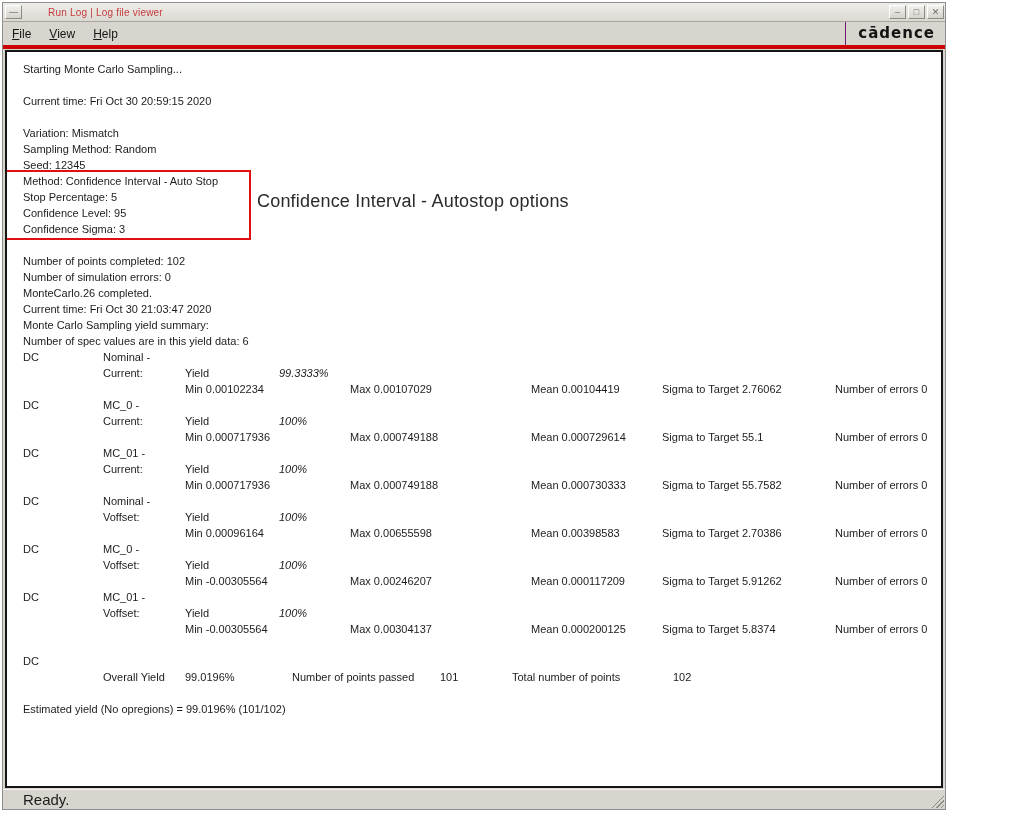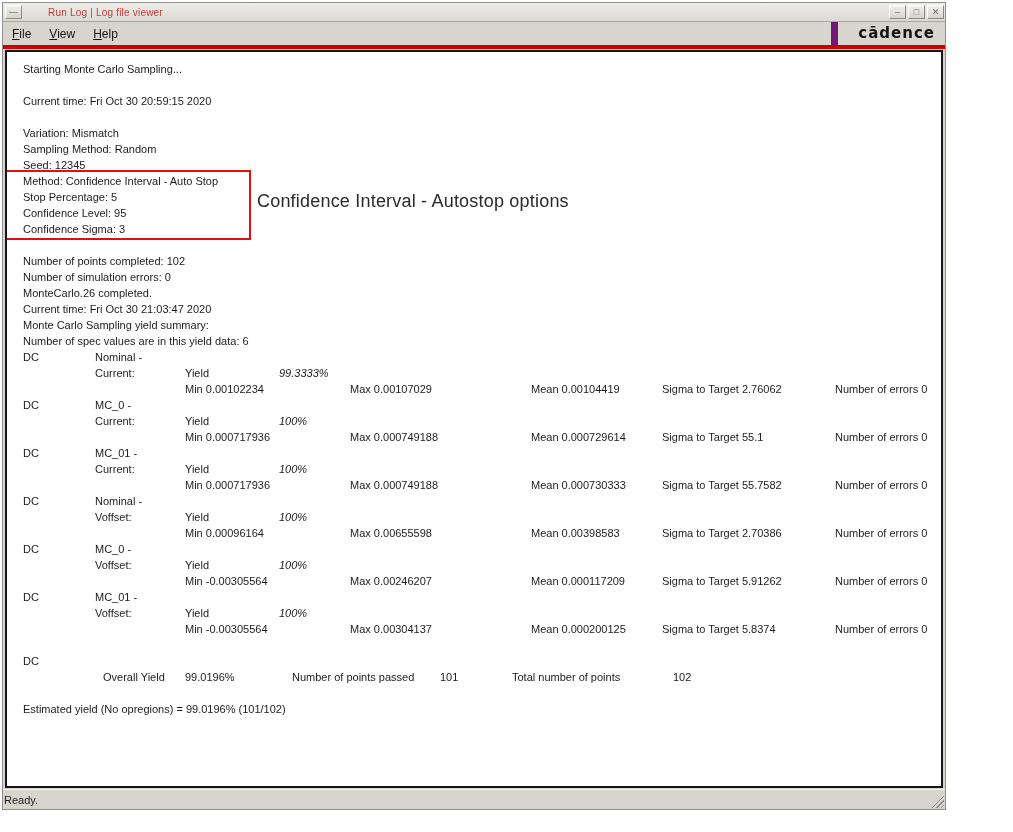--- a/index.html
+++ b/index.html
@@ -18,47 +18,47 @@
     border:1px solid #fff;border-right-color:#8d8a85;border-bottom-color:#8d8a85;
     font-size:9px;line-height:12px;text-align:center;color:#6f6c67;box-sizing:border-box;
     cursor:default;user-select:none;}
   .tb-left{margin-left:2px;}
   .tb-right{margin-left:auto;display:flex;}
 
   
   .menubar{height:23px;flex:0 0 23px;display:flex;align-items:center;position:relative;}
   .menu-item{font-size:12px;color:#161616;padding:3px 9px;cursor:default;}
   .menu-item u{text-decoration:underline;}
-  .logo-area{margin-left:auto;padding:0 10px 2px 20px;border-left:7px solid #701a75;
+  .logo-area{margin-left:auto;padding:0 10px 2px 12px;border-left:1px solid #701a75;
     align-self:stretch;display:flex;align-items:center;}
   .logo{font-family:"DejaVu Sans",sans-serif;font-weight:700;font-size:15px;
     letter-spacing:1px;color:#141414;}
 
   .accent-line{height:4px;flex:0 0 4px;background:#cc0000;}
 
   
   .content{flex:1 1 auto;margin:1px 2px 1px 2px;background:#ffffff;
     border:2px solid #161616;position:relative;overflow:hidden;
     padding:9px 0 0 3px;box-sizing:border-box;}
   .ln{height:16px;line-height:16px;font-size:11px;color:#1c1c1c;white-space:pre;position:relative;margin-left:13px;}
   .cell{position:absolute;top:0;white-space:pre;}
-  .c-test{left:0;}   .c-point{left:72px;} .c-label{left:162px;} .c-val{left:256px;font-style:italic;}
+  .c-test{left:0;}   .c-point{left:80px;} .c-label{left:162px;} .c-val{left:256px;font-style:italic;}
   .c-min{left:162px;}.c-max{left:327px;}  .c-mean{left:508px;}  .c-sigma{left:639px;} .c-err{left:812px;}
   .o-label{left:80px;}.o-val{left:162px;}.o-plabel{left:245px;padding-left:24px;}.o-pval{left:417px;}
   .o-tlabel{left:489px;}.o-tval{left:650px;}
 
   .red-box{position:absolute;left:-3px;top:118px;width:247px;height:70px;
     border:2px solid #e01010;box-sizing:border-box;pointer-events:none;}
   .annotation{position:absolute;left:250px;top:139px;font-size:18px;color:#2a2a2a;
     letter-spacing:.2px;white-space:pre;}
 
   
   .statusbar{height:19px;flex:0 0 19px;display:flex;align-items:center;position:relative;
     background:#d8d5ce;border-top:1px solid #f4f2ee;}
-  .status-text{font-size:11px;color:#1c1c1c;padding-left:1px;}
+  .status-text{font-size:15px;color:#1c1c1c;padding-left:20px;}
   .resize-grip{position:absolute;right:1px;bottom:1px;width:14px;height:14px;
     background:
       linear-gradient(135deg,transparent 0 54%,#8d8a85 54% 60%,transparent 60% 70%,#8d8a85 70% 76%,transparent 76% 86%,#8d8a85 86% 92%,transparent 92%);
     cursor:nwse-resize;}
 </style>
 </head>
 <body>
 
 <div class="window">
 

